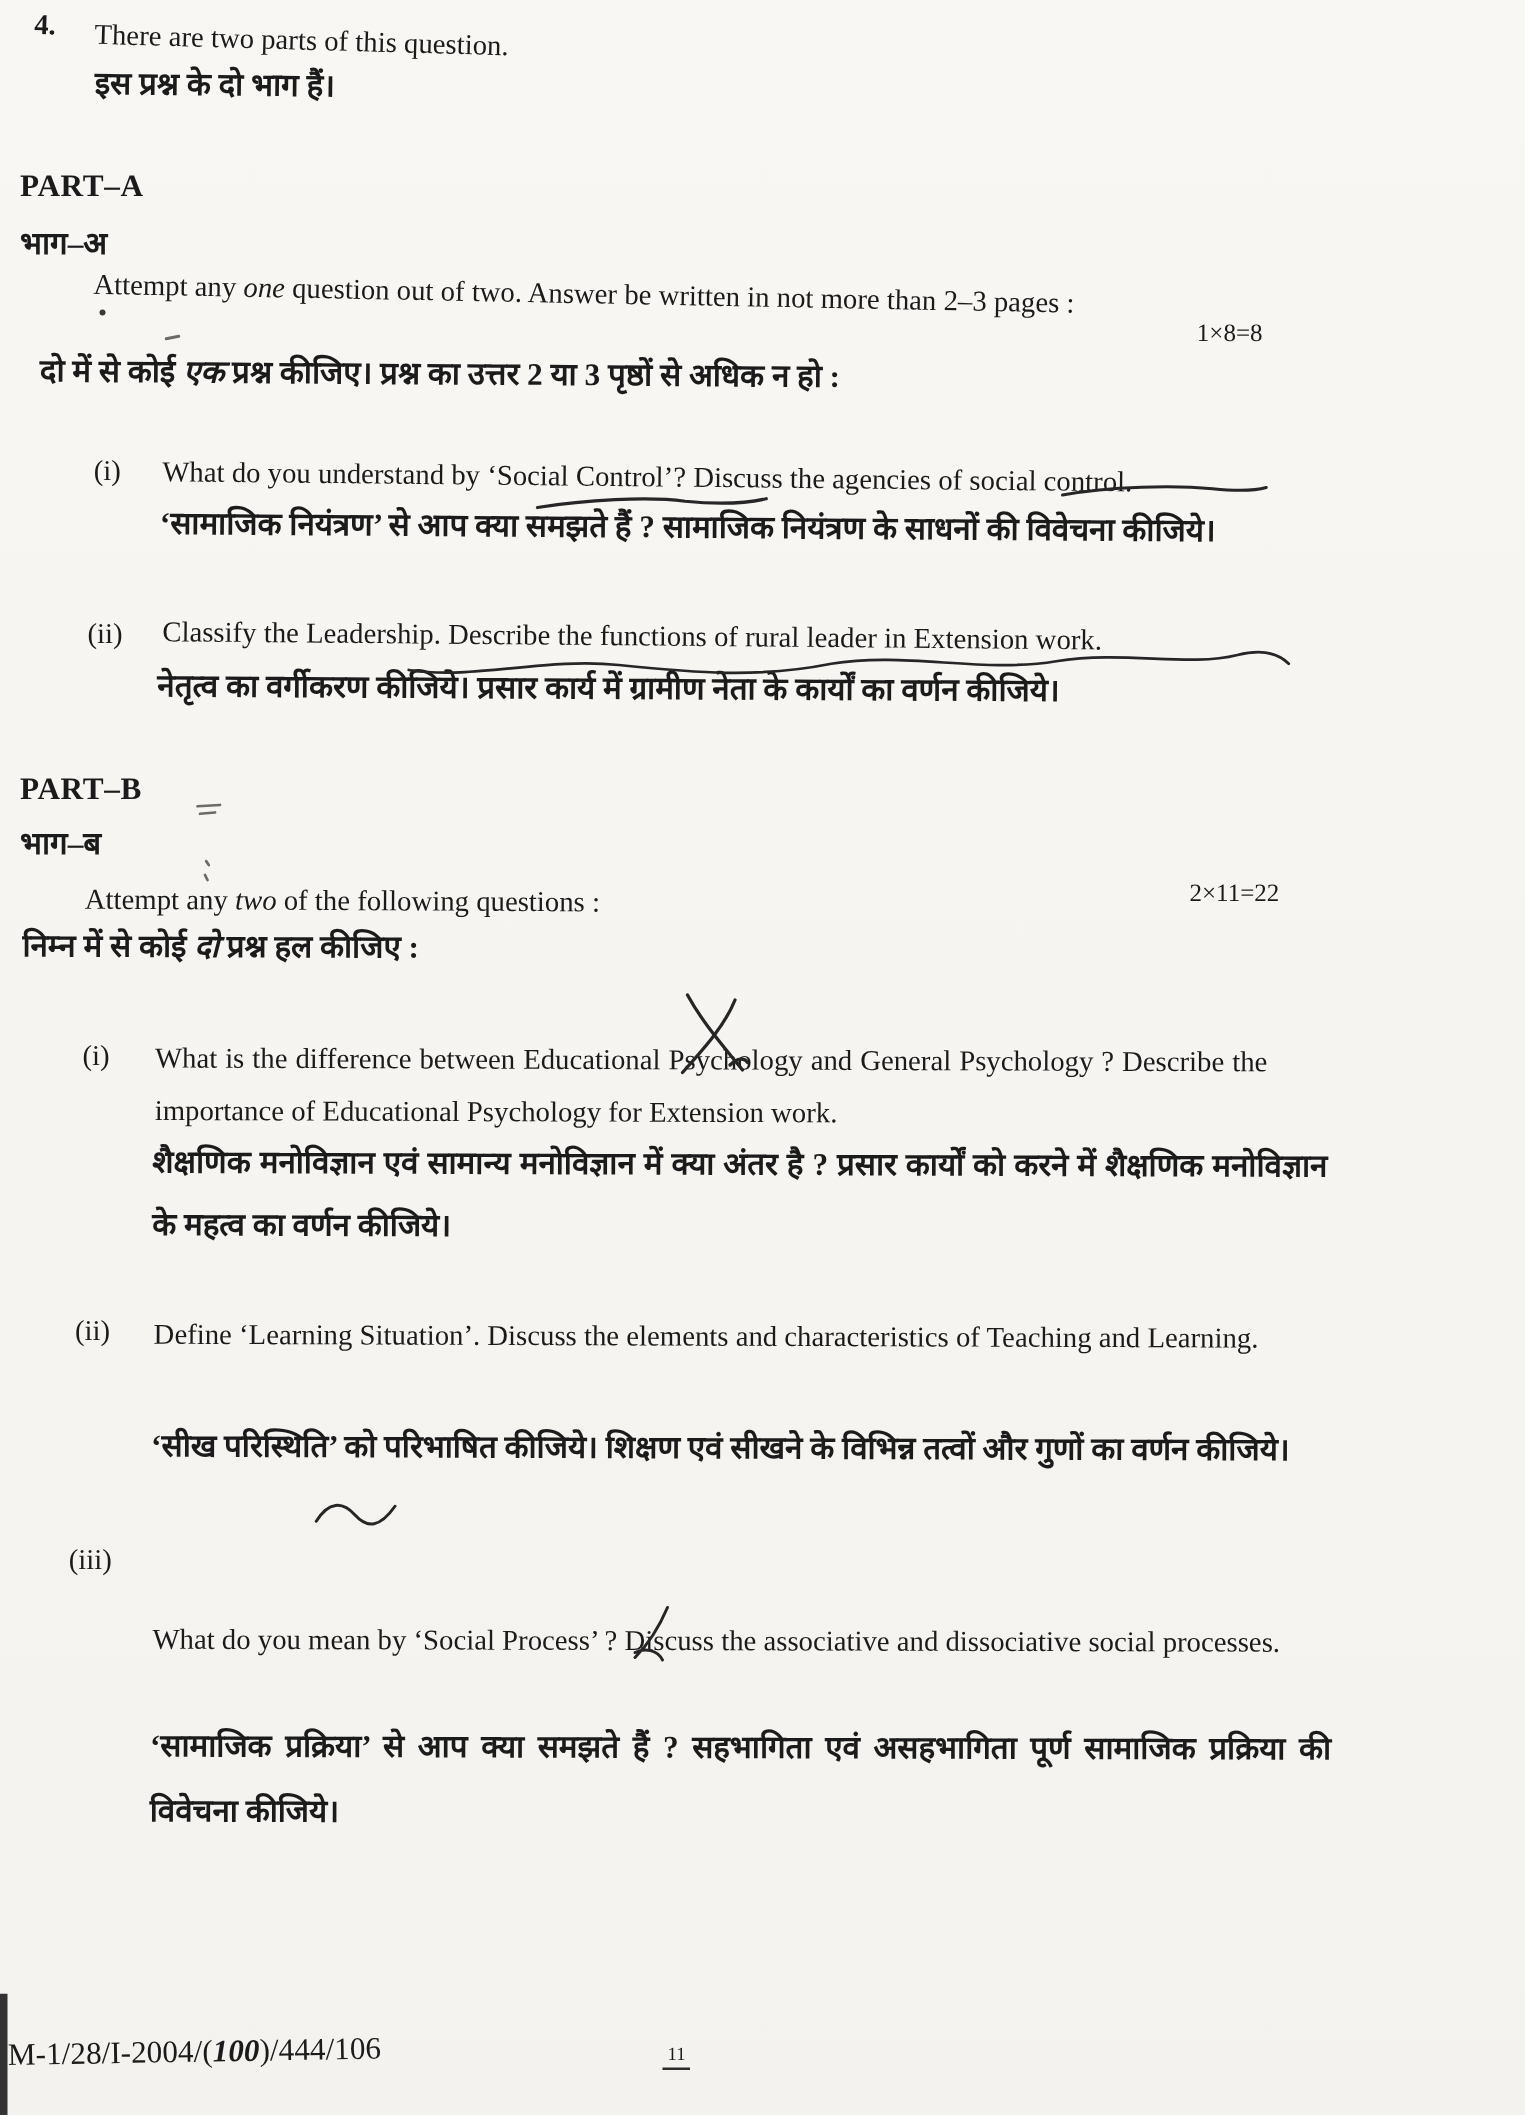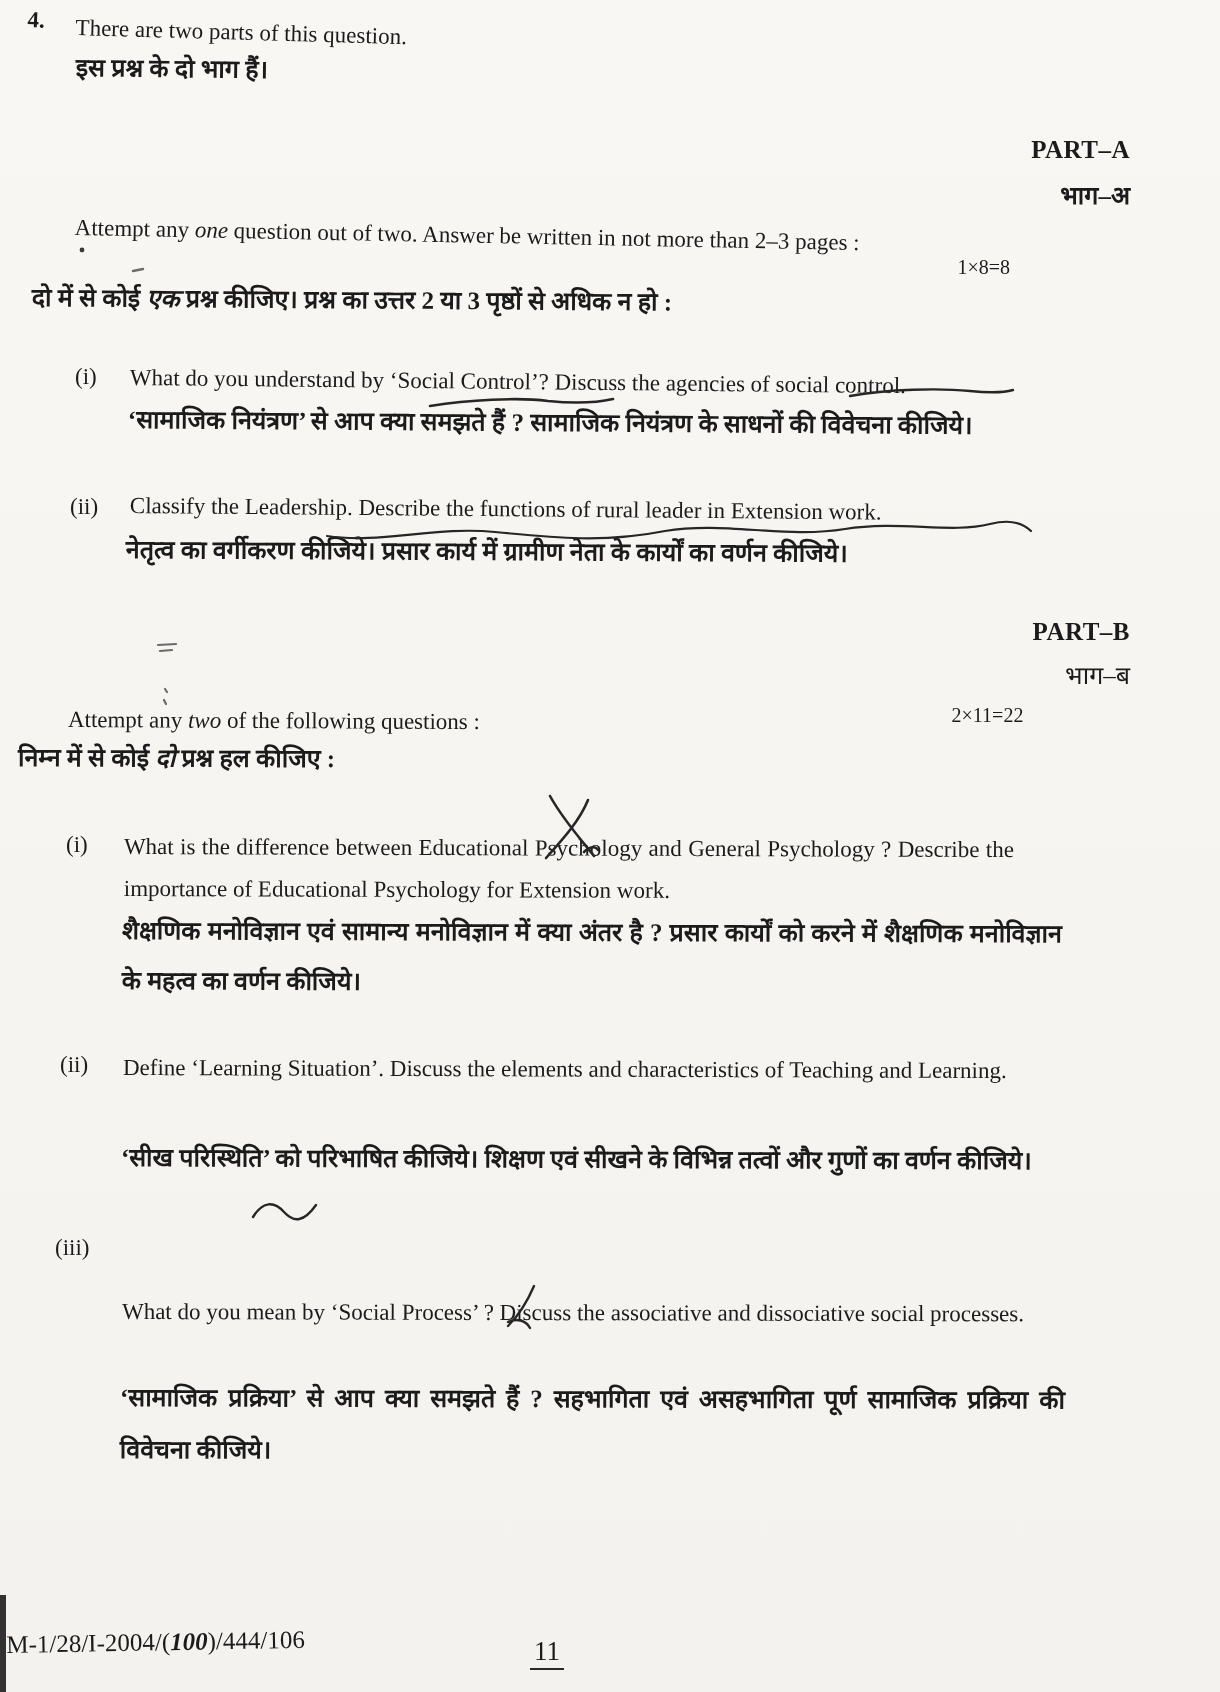--- a/index.html
+++ b/index.html
@@ -13,22 +13,22 @@
   .hi{font-size:25px;font-weight:600;line-height:1.3;}
   .nowrap{white-space:nowrap;}
   .just{text-align:justify;}
   .heading{font-weight:bold;font-size:25px;letter-spacing:.5px;}
   .qlabel{font-size:23px;}
   .marks{font-size:20px;text-align:right;}
   .em-it{font-style:italic;}
   .em-b{font-weight:bold;font-style:italic;}
   .pen{stroke:#262626;fill:none;stroke-linecap:round;}
   .smudge{stroke:#6b6b6b;fill:none;stroke-linecap:round;}
-  .center-wrap{left:0;width:1130px;text-align:right;}
-  .page-num{font-size:27px;border-bottom:2px solid #2a2a2a;padding:0 4px 1px 4px;}
+  .center-wrap{left:16px;width:1130px;text-align:left;}
+  .page-num{font-size:15px;border-bottom:2px solid #2a2a2a;padding:0 4px 1px 4px;}
   .edge-strip{left:0;top:1595px;width:6px;height:97px;background:#1d1d1d;opacity:.9;}
 </style>
 </head>
 <body>
 
 <div>
 
   <div class="abs en" style="left:28px;top:4px;font-weight:bold;transform:rotate(2deg);">4.</div>
   <div class="abs en nowrap" style="left:76px;top:12px;transform:rotate(1.6deg);">There are two parts of this question.</div>
   <div class="abs hi nowrap" style="left:76px;top:52px;transform:rotate(.6deg);">इस प्रश्न के दो भाग हैं।</div>
@@ -60,21 +60,21 @@
 
   <div class="abs qlabel" style="left:70px;top:494px;">(ii)</div>
   <div class="abs en nowrap" style="left:130px;top:490px;transform:rotate(.5deg);">Classify the Leadership. Describe the functions of rural leader in Extension work.</div>
   <div class="abs hi nowrap" style="left:126px;top:534px;transform:rotate(.3deg);">नेतृत्व का वर्गीकरण कीजिये। प्रसार कार्य में ग्रामीण नेता के कार्यों का वर्णन कीजिये।</div>
 
   <svg class="abs" style="left:325px;top:516px;" width="710" height="34" viewBox="0 0 710 34">
     <path class="pen" d="M2,20 C55,28 110,10 170,16 C230,22 280,27 340,15 C400,5 460,23 520,13 C575,4 625,18 665,8 C685,3 698,7 706,15" stroke-width="2.2"></path>
   </svg>
 
   <div class="abs heading center-wrap" style="top:618px;">PART–B</div>
-  <div class="abs hi center-wrap" style="top:660px;font-weight:400;">भाग–ब</div>
+  <div class="abs hi center-wrap" style="top:660px;font-weight:700;">भाग–ब</div>
 
   <svg class="abs" style="left:156px;top:640px;" width="26" height="16" viewBox="0 0 26 16">
       <path class="smudge" d="M2,5 L20,4 M4,11 L16,10" stroke-width="2.2"></path>
     </svg>
   <svg class="abs" style="left:160px;top:686px;" width="14" height="22" viewBox="0 0 14 22">
       <path class="smudge" d="M5,3 L7,6 M4,14 L6,18" stroke-width="2.2"></path>
     </svg>
 
   <div class="abs en nowrap" style="left:68px;top:704px;transform:rotate(.3deg);"><span>Attempt any </span><span class="em-it">two</span><span> of the following questions :</span></div>
   <div class="abs marks" style="left:930px;top:704px;width:115px;text-align:center;">2×11=22</div>

